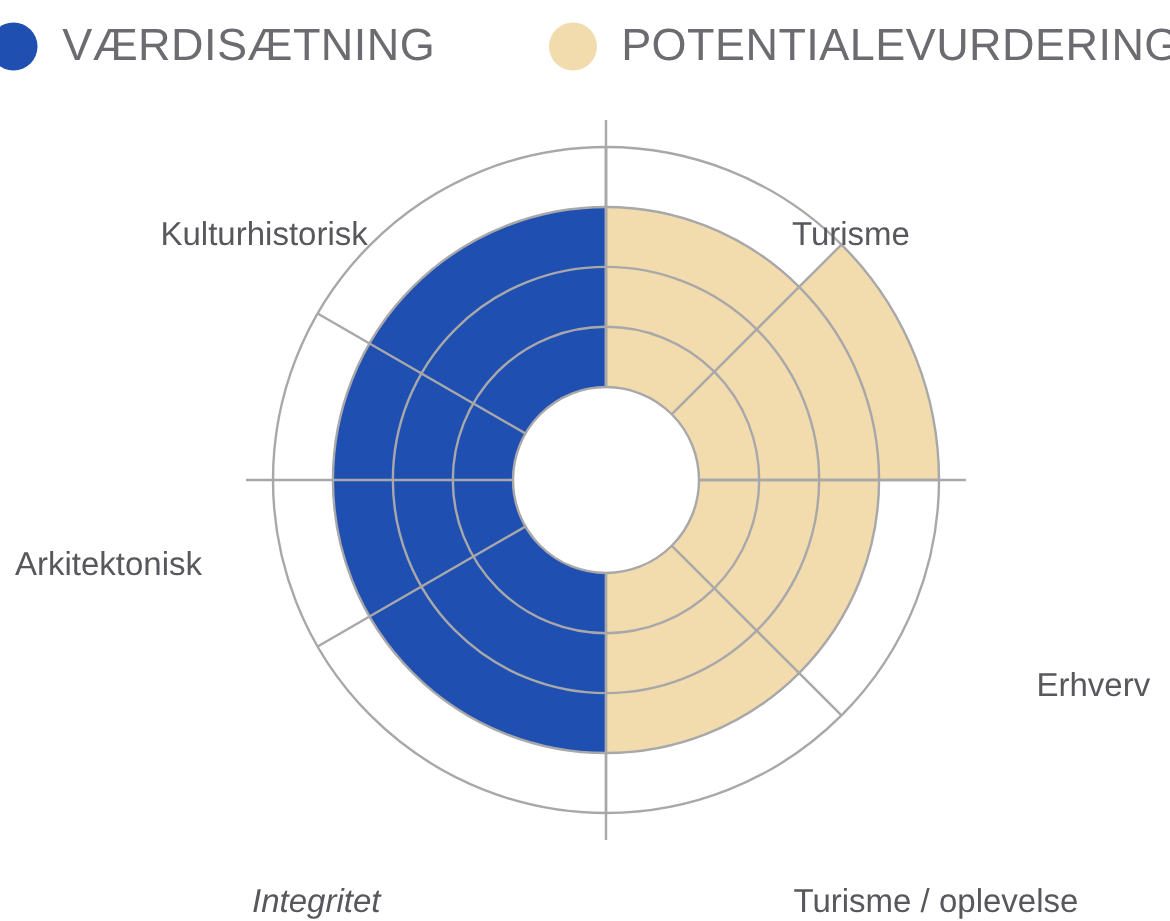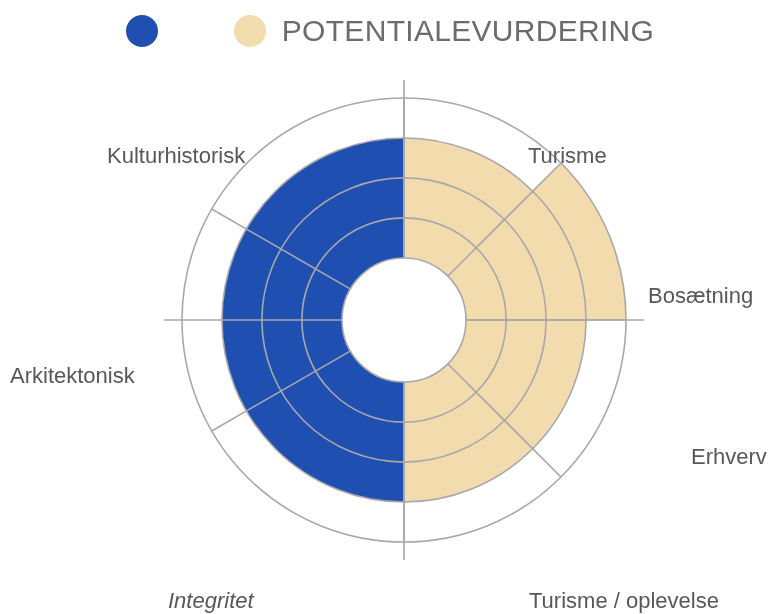--- a/index.html
+++ b/index.html
@@ -86,20 +86,21 @@
 </style>
 </head>
 <body>
 
 <div id="page">
 
   <div class="legend">
 
     <div class="legend-item">
       <span class="legend-swatch" style="background:#1f4fb0"></span>
+      <span class="legend-label">VÆRDISÆTNING</span>
     </div>
 
     <div class="legend-item">
       <span class="legend-swatch" style="background:#f2dbac"></span>
       <span class="legend-label">POTENTIALEVURDERING</span>
     </div>
 
   </div>
 
   <div class="chart-wrap">
@@ -135,21 +136,20 @@
         </g>
 
       <circle id="center-hole" cx="404" cy="268" r="62" fill="#ffffff" stroke="#a8a8ab" stroke-width="1.6"></circle>
 
     </svg>
 
     <div class="axis-label lbl-kulturhistorisk">Kulturhistorisk</div>
 
     <div class="axis-label lbl-turisme">Turisme</div>
 
-    <div class="axis-label lbl-bosaetning">Bosætning</div>
 
     <div class="axis-label lbl-erhverv">Erhverv</div>
 
     <div class="axis-label lbl-kultur">Turisme / oplevelse</div>
 
     <div class="axis-label lbl-integritet">Integritet</div>
 
     <div class="axis-label lbl-arkitektonisk">Arkitektonisk</div>
   </div>
 

